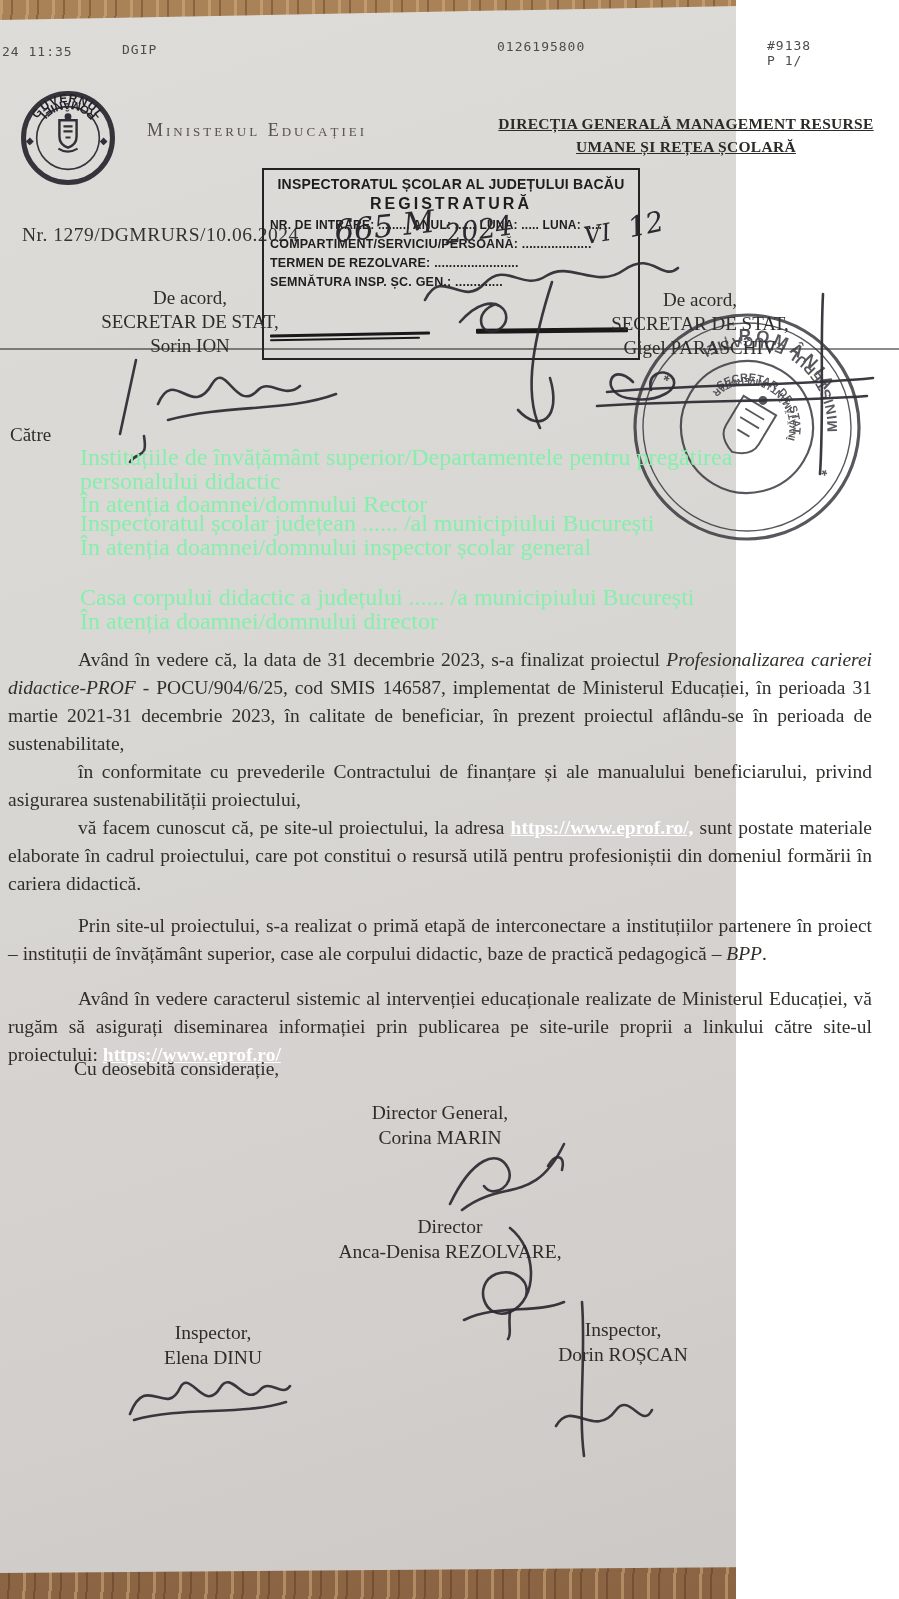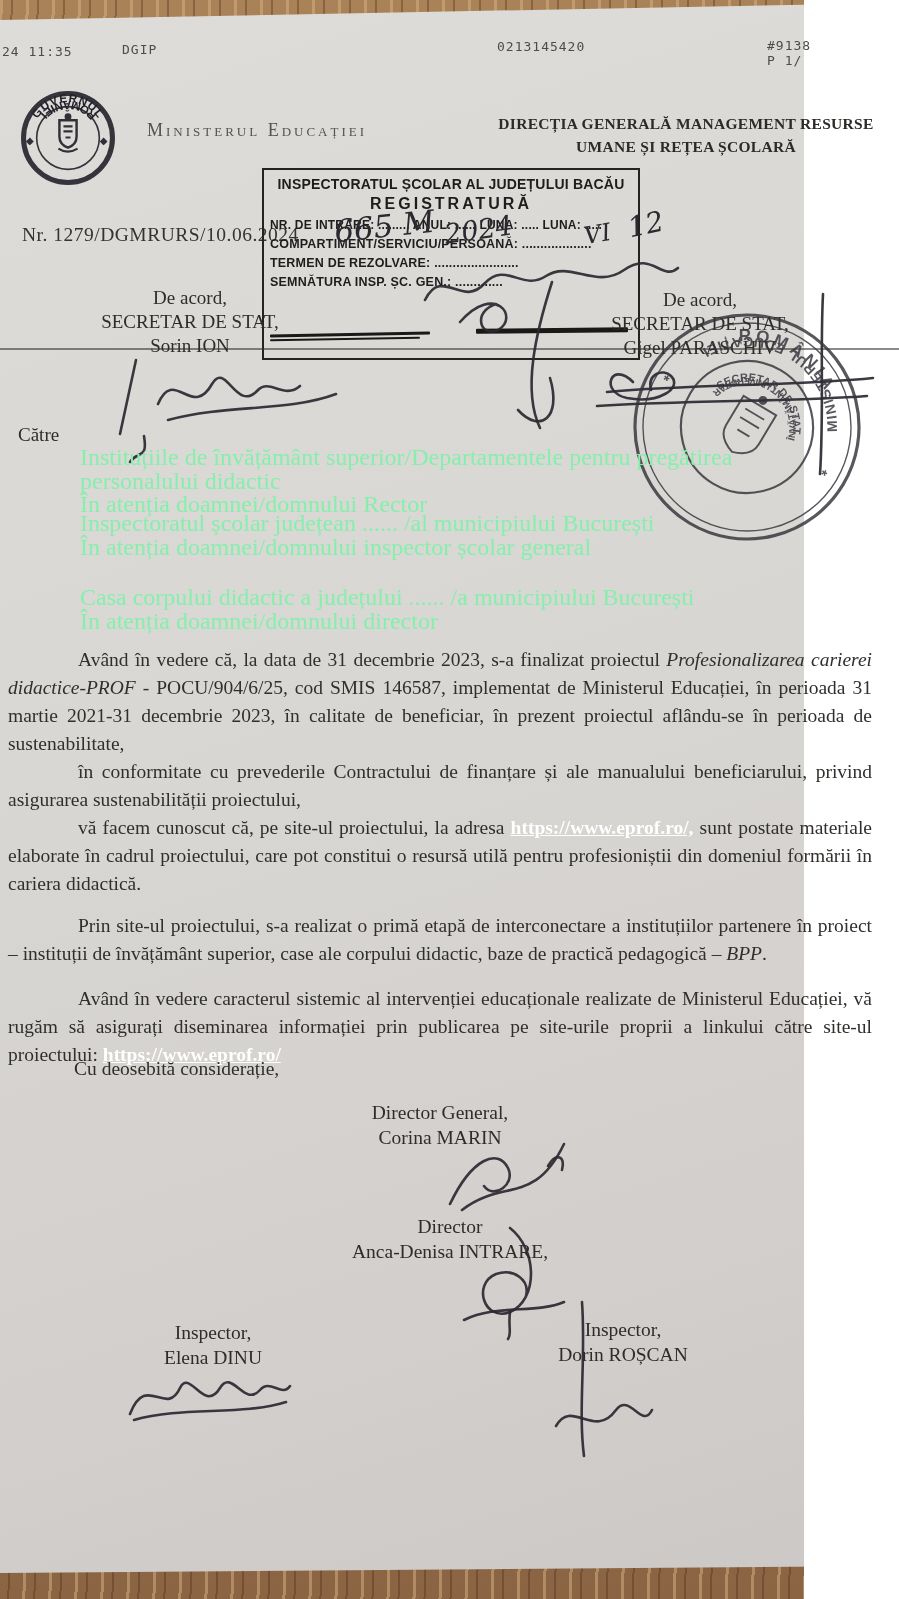--- a/index.html
+++ b/index.html
@@ -1,30 +1,30 @@
 <!DOCTYPE html>
 <html><head>
 <meta charset="utf-8">
 <style>
   html,body{margin:0;padding:0;}
   body{width:899px;height:1599px;overflow:hidden;font-family:"Liberation Serif","DejaVu Serif",serif;}
-  #page{position:relative;width:804px;height:1599px;background:#8d6847;}
+  #page{position:relative;width:736px;height:1599px;background:#8d6847;}
   .wood{position:absolute;inset:0;
     background:#96714c;
     background-image:
       repeating-linear-gradient(92deg, rgba(222,186,140,.45) 0 3px, rgba(0,0,0,0) 3px 11px, rgba(73,43,20,.35) 11px 13px, rgba(0,0,0,0) 13px 26px),
       linear-gradient(0deg,#8a6443,#a98257);}
   .paper{position:absolute;inset:0;
     background:linear-gradient(163deg,#dedcd9 0%,#d9d7d4 42%,#d2cfcc 78%,#cbc8c5 100%);
     clip-path:polygon(0 20px,899px 3px,899px 1566px,0 1573px);}
   .abs{position:absolute;}
   .mono{font-family:"DejaVu Sans Mono","Liberation Mono",monospace;font-size:13px;color:#4e4c49;letter-spacing:1px;}
   
   .ministry{font-size:18px;letter-spacing:3px;color:#56524d;font-variant:small-caps;}
-  .dept{width:392px;text-align:center;font-weight:bold;font-size:15.5px;line-height:1.5;color:#2d2b28;letter-spacing:.3px;}
+  .dept{width:392px;text-align:center;font-weight:bold;font-size:15.5px;line-height:1.5;color:#2d2b28;letter-spacing:.3px;text-decoration:underline;}
   .regnr{font-size:19.5px;color:#35332f;letter-spacing:.5px;}
   
   .stampbox{left:262px;top:168px;width:374px;height:188px;border:2.5px solid #232323;
     font-family:"Liberation Sans","DejaVu Sans",sans-serif;color:#1d1d1d;overflow:visible;}
   .sb-title{margin-top:6px;text-align:center;font-weight:700;font-size:14px;white-space:nowrap;letter-spacing:.2px;}
   .sb-sub{text-align:center;font-weight:700;font-size:16px;letter-spacing:3px;margin-top:3px;}
   .sb-row{font-weight:700;font-size:12px;white-space:nowrap;margin:5px 0 0 6px;letter-spacing:.2px;}
   .sb-row2{font-size:12.5px;}
   .hw{position:absolute;font-family:"DejaVu Serif",serif;font-style:italic;color:#2c2830;}
   .sb-bar{position:absolute;background:#191919;border-radius:1px;}
@@ -47,21 +47,21 @@
 </style>
 </head>
 <body>
 
 <div id="page">
   <div class="wood"></div>
   <div class="paper"></div>
 
   <div class="abs mono" style="left:2px;top:44px;">24 11:35</div>
   <div class="abs mono" style="left:122px;top:42px;">DGIP</div>
-  <div class="abs mono" style="left:497px;top:39px;">0213145420</div>
+  <div class="abs mono" style="left:497px;top:39px;">0126195800</div>
   <div class="abs mono" style="left:767px;top:38px;">#9138 P  1/</div>
 
   <div class="abs" style="left:20px;top:90px;width:96px;height:96px;">
     <svg width="96" height="96" viewBox="0 0 95 95">
       <g fill="none" stroke="#23222b" opacity=".9">
         <circle cx="47.5" cy="47.5" r="44" stroke-width="5"></circle>
         <circle cx="47.5" cy="47.5" r="31" stroke-width="1.6"></circle>
       </g>
       <defs>
         <path id="sealTop" d="M12,47.5 A35.5,35.5 0 0 1 83,47.5"></path>
@@ -195,21 +195,21 @@
         </text>
       </g>
       <g fill="none" stroke="#34333a" stroke-width="2">
         <path d="M100,94 h38 v34 q0,14 -19,20 q-19,-6 -19,-20 Z"></path>
         <path d="M108,104 h22 M108,114 h22 M112,126 h14" stroke-width="1.8"></path>
         <circle cx="119" cy="88" r="3.5" fill="#34333a"></circle>
       </g>
     </svg>
   </div>
 
-  <div class="abs catre" style="left:18px;top:424px;">Către</div>
+  <div class="abs catre" style="left:10px;top:424px;">Către</div>
   <div class="abs recip" style="left:80px;top:446px;width:760px;">
     <div>Instituțiile de învățământ superior/Departamentele pentru pregătirea personalului didactic</div>
     <div>În atenția doamnei/domnului Rector</div>
   </div>
   <div class="abs recip" style="left:80px;top:512px;width:760px;">
     <div>Inspectoratul școlar județean ...... /al municipiului București</div>
     <div>În atenția doamnei/domnului inspector școlar general</div>
   </div>
   <div class="abs recip" style="left:80px;top:586px;width:760px;">
     <div>Casa corpului didactic a județului ...... /a municipiului București</div>
@@ -231,21 +231,21 @@
     <div>Corina MARIN</div>
   </div>
   <svg class="abs sig" style="left:432px;top:1122px;" width="145" height="100">
     <path d="M18,82 C40,36 66,26 76,46 C84,62 62,78 52,64"></path>
     <path d="M30,88 C72,56 102,84 132,22"></path>
     <path d="M116,44 C124,30 134,34 130,48"></path>
   </svg>
 
   <div class="abs sigblock" style="left:300px;top:1214px;width:300px;">
     <div>Director</div>
-    <div>Anca-Denisa INTRARE,</div>
+    <div>Anca-Denisa REZOLVARE,</div>
   </div>
   <svg class="abs sig" style="left:438px;top:1222px;" width="135" height="120">
     <path d="M72,6 C100,28 100,78 72,90 C46,100 34,62 58,52 C76,46 92,58 88,74"></path>
     <path d="M26,98 C58,82 98,92 126,80"></path>
     <path d="M72,90 C70,104 74,112 70,117"></path>
   </svg>
 
   <div class="abs sigblock" style="left:108px;top:1320px;width:210px;">
     <div>Inspector,</div>
     <div>Elena DINU</div>

